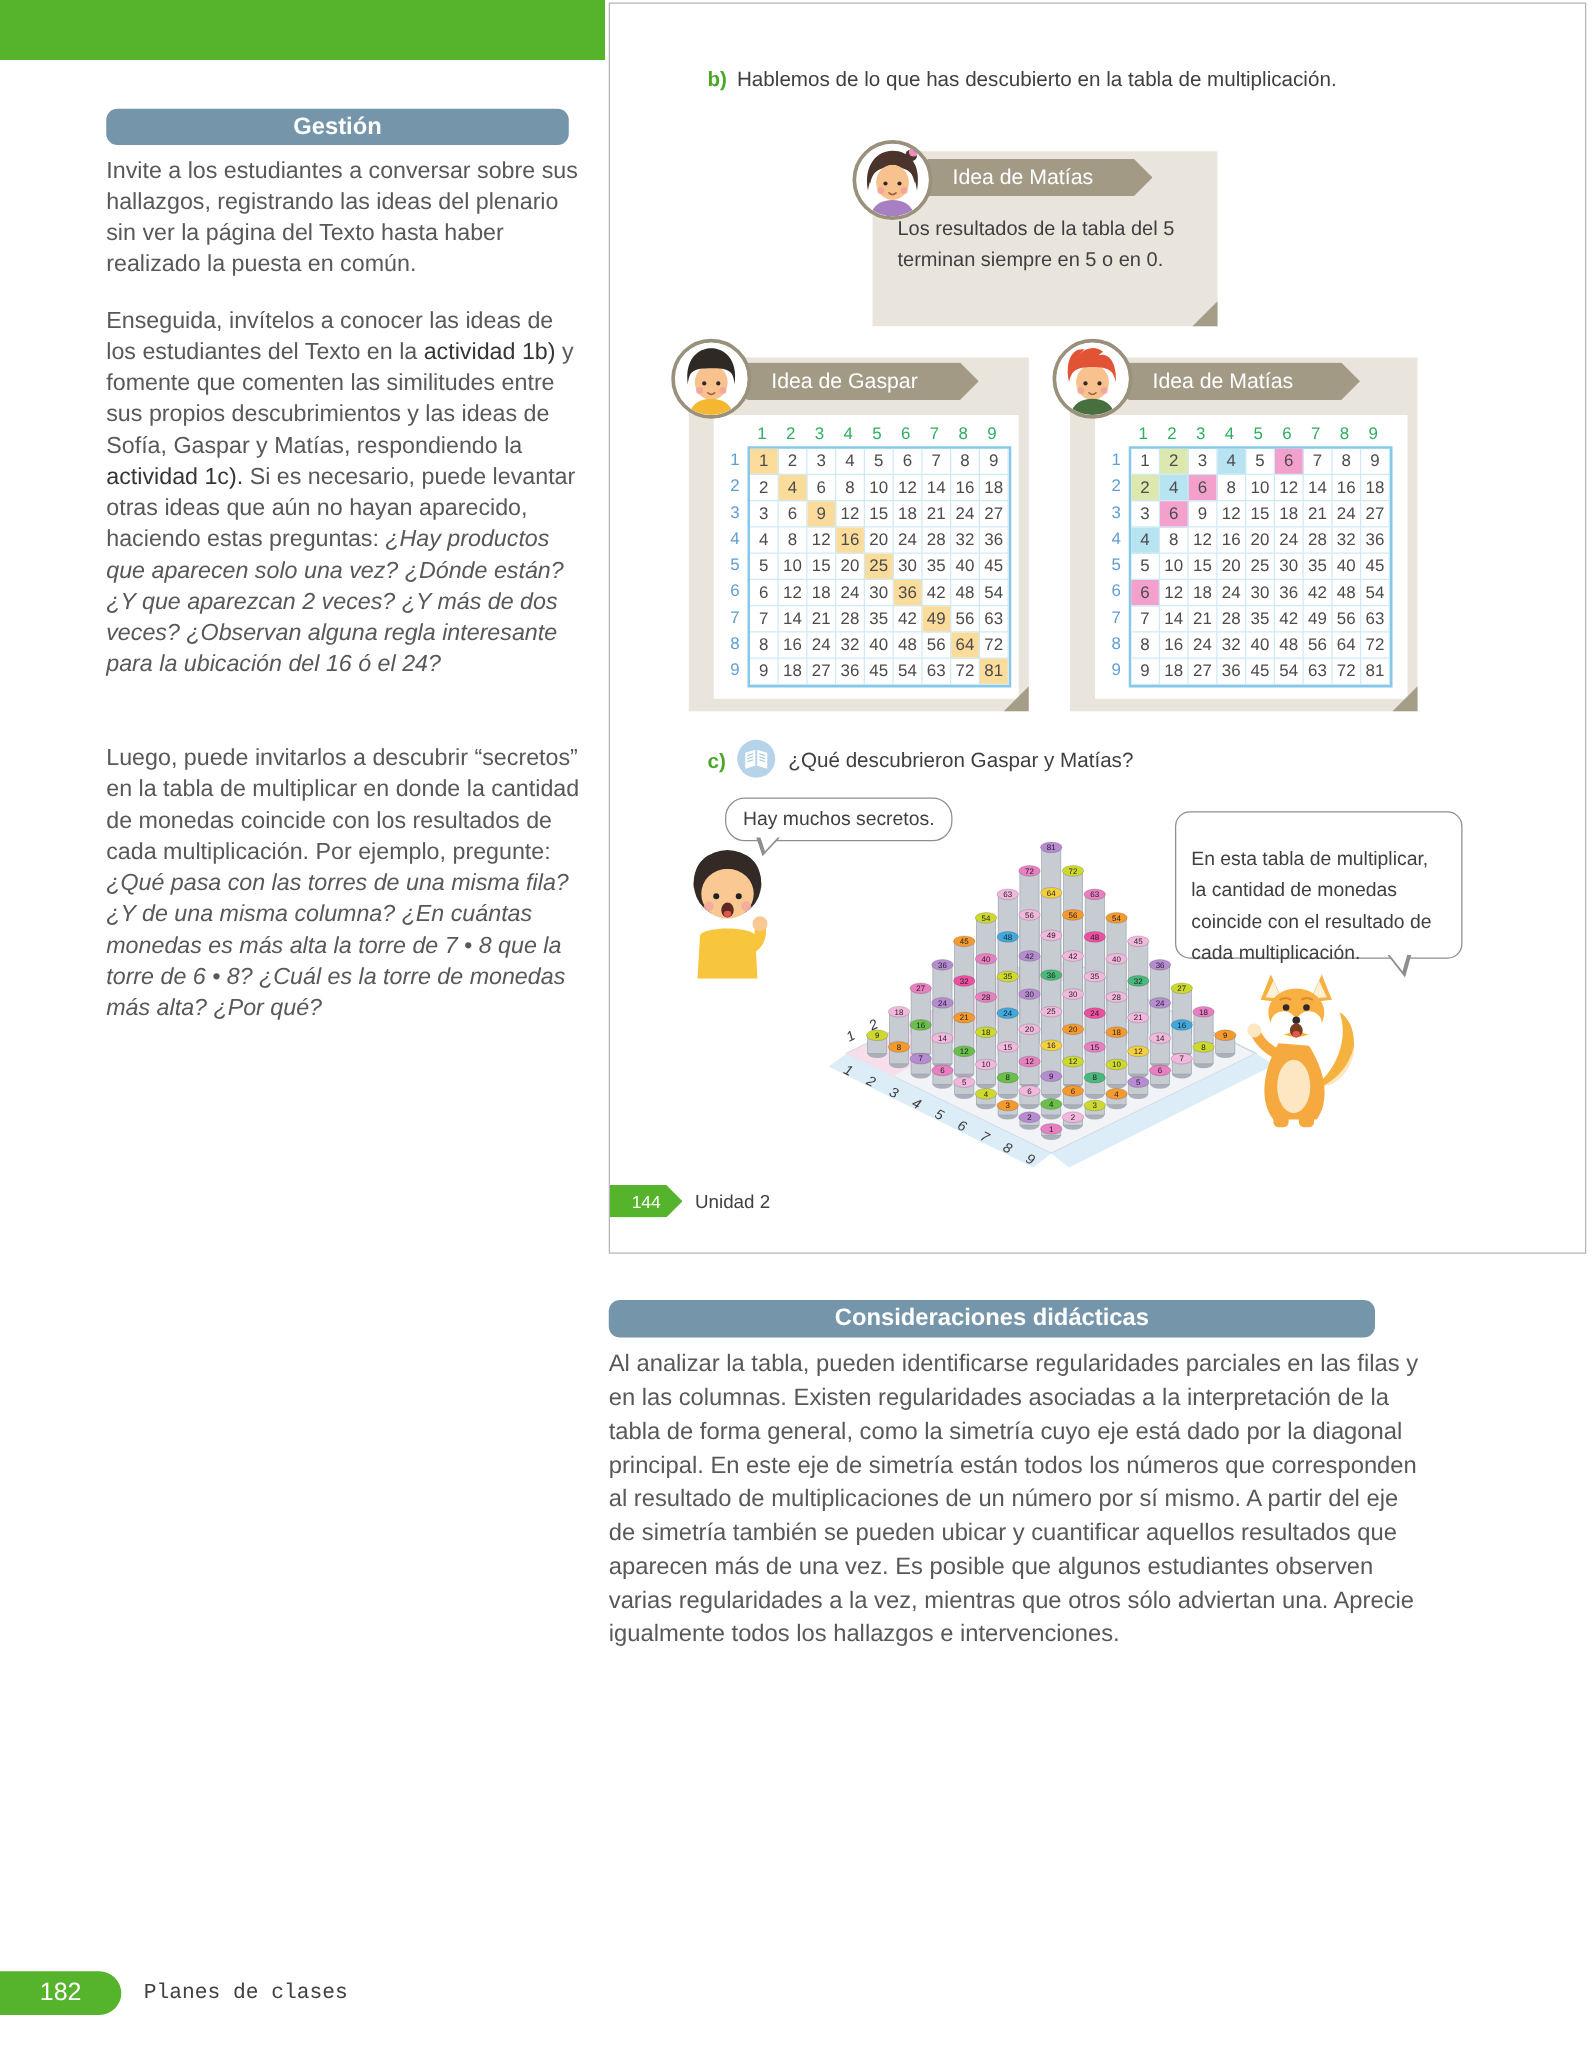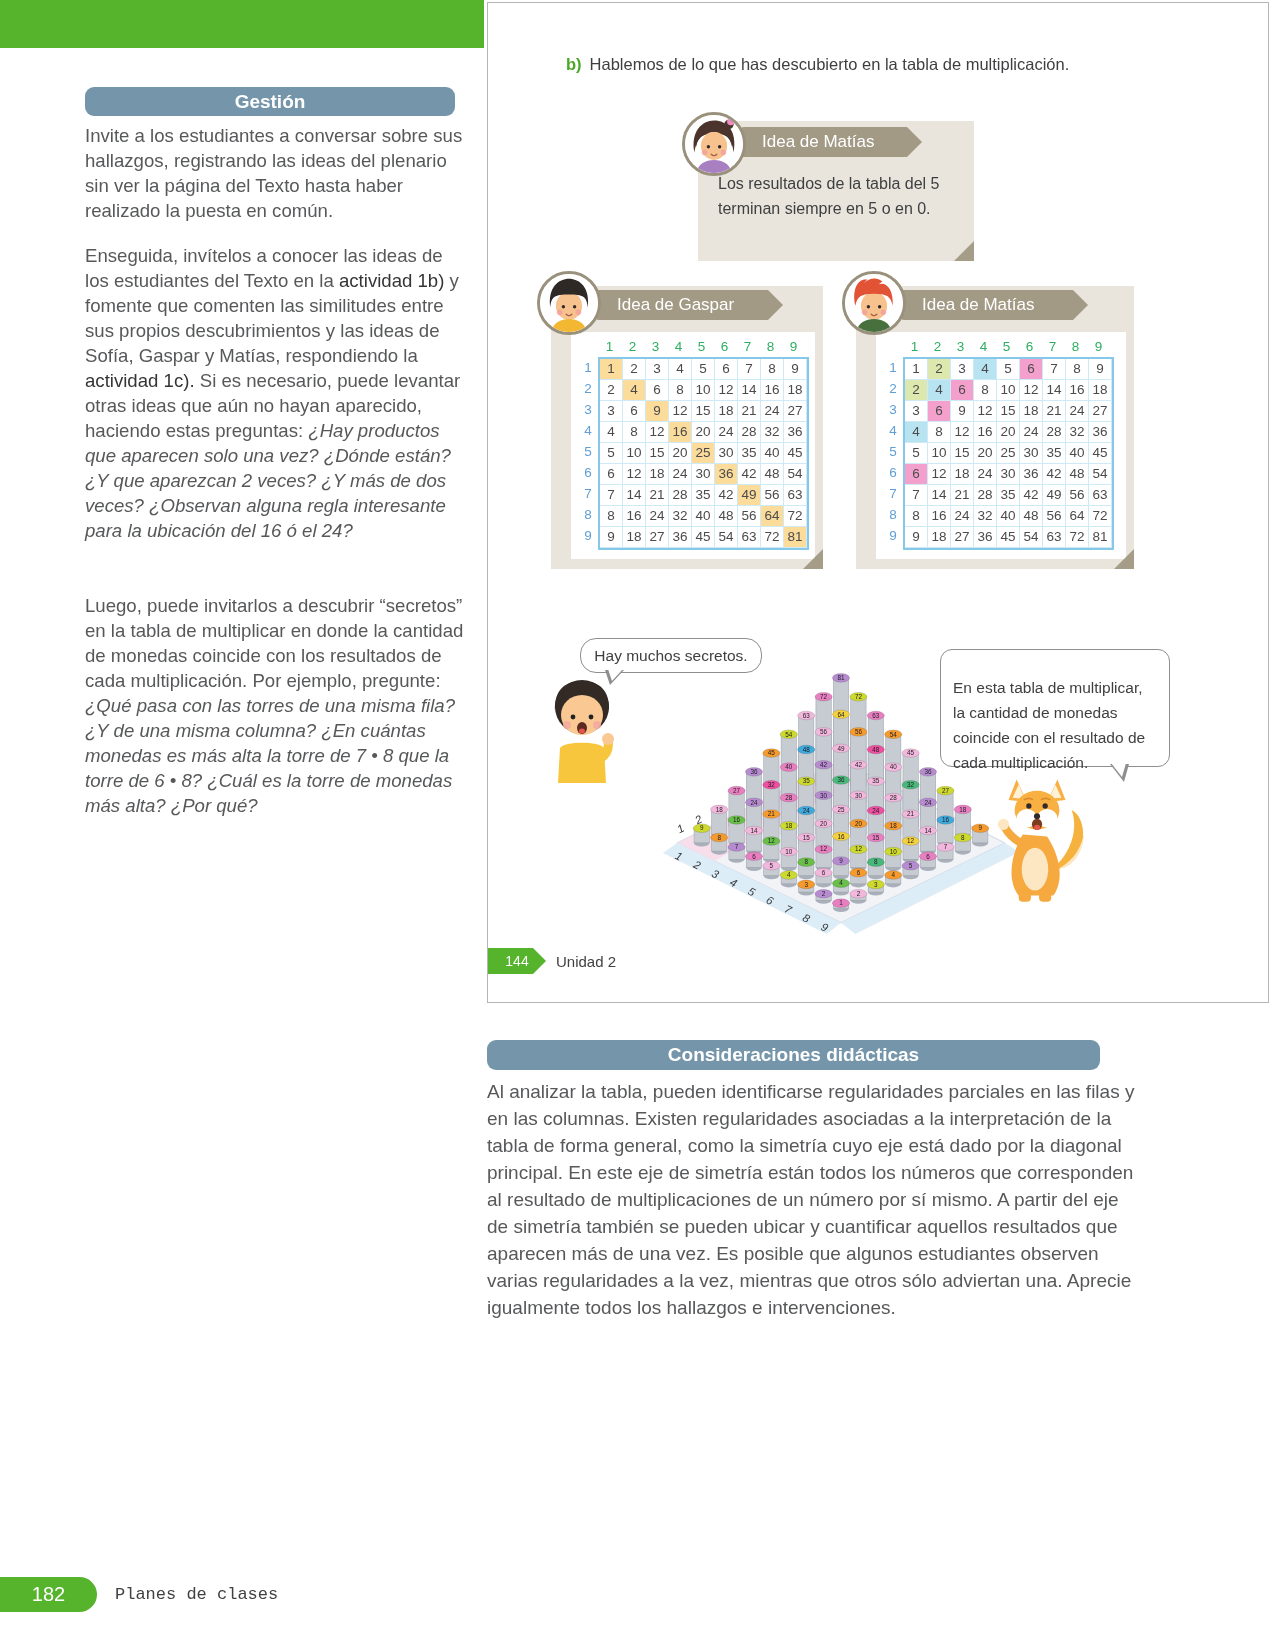--- a/index.html
+++ b/index.html
@@ -370,20 +370,28 @@
                 <div class="c">63</div>
                 <div class="c">72</div>
                 <div class="c">81</div>
               </div>
             </div>
           </div>
       </div>
       <div class="fold"></div>
     </div>
 
+    <div class="act-line" style="left:78px; top:588px;">
+      <span class="act-letter">c)</span><span class="book-icon"><svg width="32" height="32" viewBox="0 0 40 40">
+            <circle cx="20" cy="20" r="19" fill="#b5d4ea"></circle>
+            <path d="M9,14 L19,11 L19,27 L9,30 Z" fill="#fff"></path>
+            <path d="M31,14 L21,11 L21,27 L31,30 Z" fill="#fff"></path>
+            <path d="M11,17 L17,15 M11,20 L17,18 M11,23 L17,21 M23,15 L29,17 M23,18 L29,20 M23,21 L29,23" stroke="#9ec6e2" stroke-width="1.3" fill="none"></path>
+          </svg></span><span>¿Qué descubrieron Gaspar y Matías?</span>
+    </div>
 
     <div class="bubble boy-bubble">
       <span>Hay muchos secretos.</span>
       <div class="tail"></div>
       <div class="tail2"></div>
     </div>
 
     <div class="boy-fig">
       <svg width="84" height="110" viewBox="0 0 84 110">
         <circle cx="42" cy="34" r="27" fill="#332a26"></circle>

